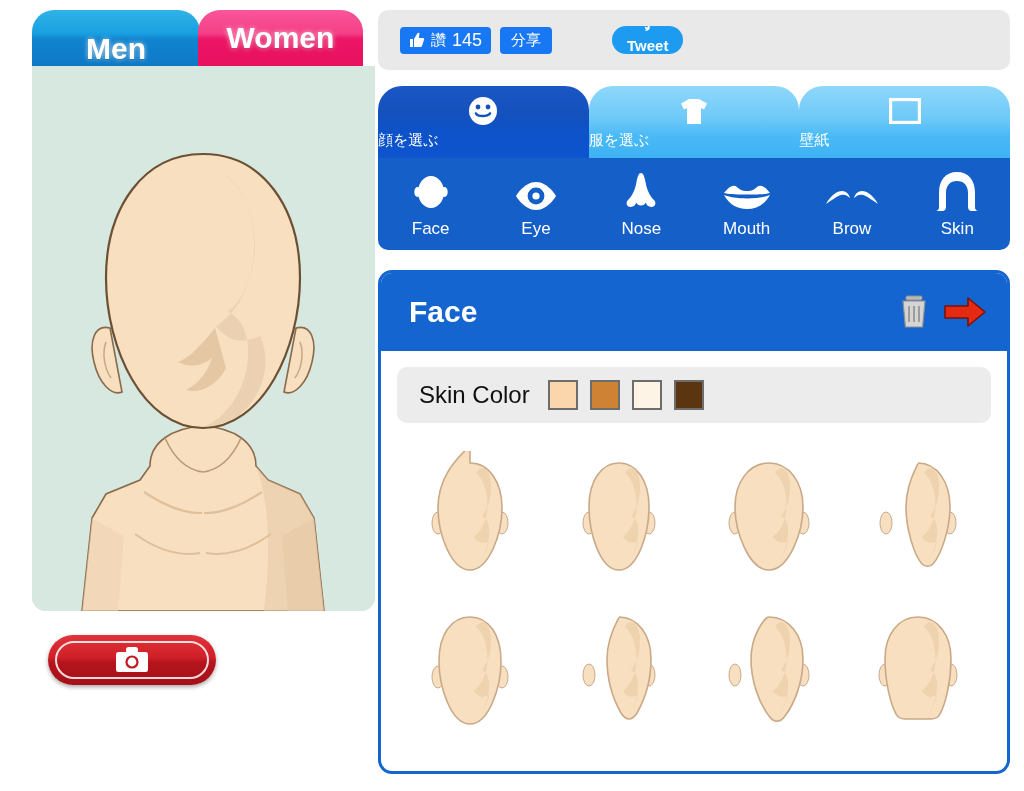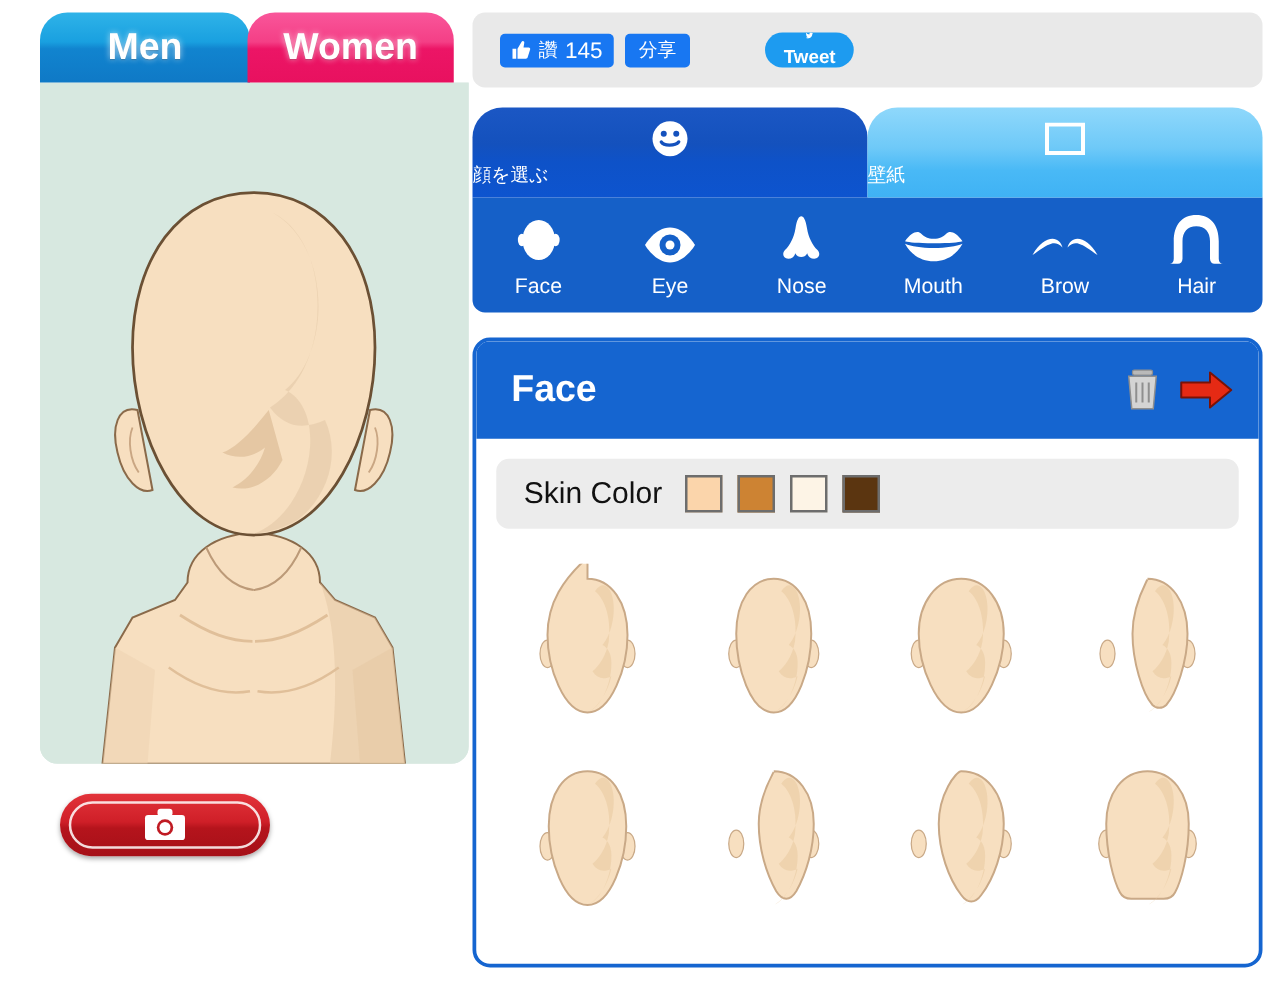--- a/index.html
+++ b/index.html
@@ -19,20 +19,21 @@
     border-radius:22px 22px 0 0;
     display:flex;align-items:center;justify-content:center;
     font-size:30px;font-weight:bold;color:#ffffff;
     text-shadow:0 0 5px rgba(255,255,255,.65), 0 1px 1px rgba(0,0,0,.25);
     box-sizing:border-box;cursor:pointer;
   }
   .gtab-men{
     left:14px;
     background:linear-gradient(180deg,#2fb3e8 0%,#19a0e0 42%,#1184cf 52%,#0f79c6 100%);
     z-index:1;
+    align-items:flex-end;
   }
   .gtab-women{
     left:180px;
     background:linear-gradient(180deg,#f9569a 0%,#f43f86 42%,#ec1566 52%,#e8115f 100%);
     z-index:2;
     width:165px;
   }
 
   .avatar-panel{
     position:absolute;left:14px;top:56px;width:343px;height:545px;
@@ -223,20 +224,28 @@
             <circle cx="15" cy="15" r="14" fill="#fff"></circle>
             <circle cx="10" cy="11" r="2.4" fill="#1451bd"></circle>
             <circle cx="20" cy="11" r="2.4" fill="#1451bd"></circle>
             <path d="M8 17.5c1.8 3.4 11.2 3.4 14 0" fill="none" stroke="#1451bd" stroke-width="2.6" stroke-linecap="round"></path>
           </svg>
         </span>
         <span class="lbl">顔を選ぶ</span>
       </div>
       <div class="mtab inactive">
         <span class="ico">
+          <svg width="32" height="28" viewBox="0 0 32 28">
+            <path d="M11 2h10l8 4.5-3 6-3-1.6V27H9V10.9l-3 1.6-3-6z" fill="#fff"></path>
+          </svg>
+        </span>
+        <span class="lbl">服を選ぶ</span>
+      </div>
+      <div class="mtab inactive">
+        <span class="ico">
           <svg width="32" height="26" viewBox="0 0 32 26">
             <rect x="1.6" y="1.6" width="28.8" height="22.8" fill="none" stroke="#fff" stroke-width="3.2"></rect>
           </svg>
         </span>
         <span class="lbl">壁紙</span>
       </div>
     </div>
 
     <div class="sub-nav">
       <div class="subitem">
@@ -284,21 +293,21 @@
           </svg>
         </span>
         <span class="lbl">Brow</span>
       </div>
       <div class="subitem">
         <span class="ico">
           <svg width="46" height="42" viewBox="0 0 46 42">
             <path d="M23 1C11.5 1 5 9 5 22v14c0 2.6-1.4 4-3.4 4h6.8c2 0 3.6-1.5 3.6-4V22c0-7.5 4-12 11-12s11 4.5 11 12v14c0 2.5 1.6 4 3.6 4h6.8c-2 0-3.4-1.4-3.4-4V22C41 9 34.5 1 23 1z" fill="#fff"></path>
           </svg>
         </span>
-        <span class="lbl">Hair</span>
+        <span class="lbl">Skin</span>
       </div>
     </div>
 
     <div class="panel">
       <div class="panel-head">
         <span class="panel-title">Face</span>
         <span class="head-icon">
           <svg width="30" height="34" viewBox="0 0 30 34">
             <rect x="7" y="1" width="16" height="4" rx="1.4" fill="#b9b9b9" stroke="#8f8f8f"></rect>
             <path d="M4 6h22l-2.4 26H6.4z" fill="#d4d4d4" stroke="#8f8f8f" stroke-width="1.2"></path>

